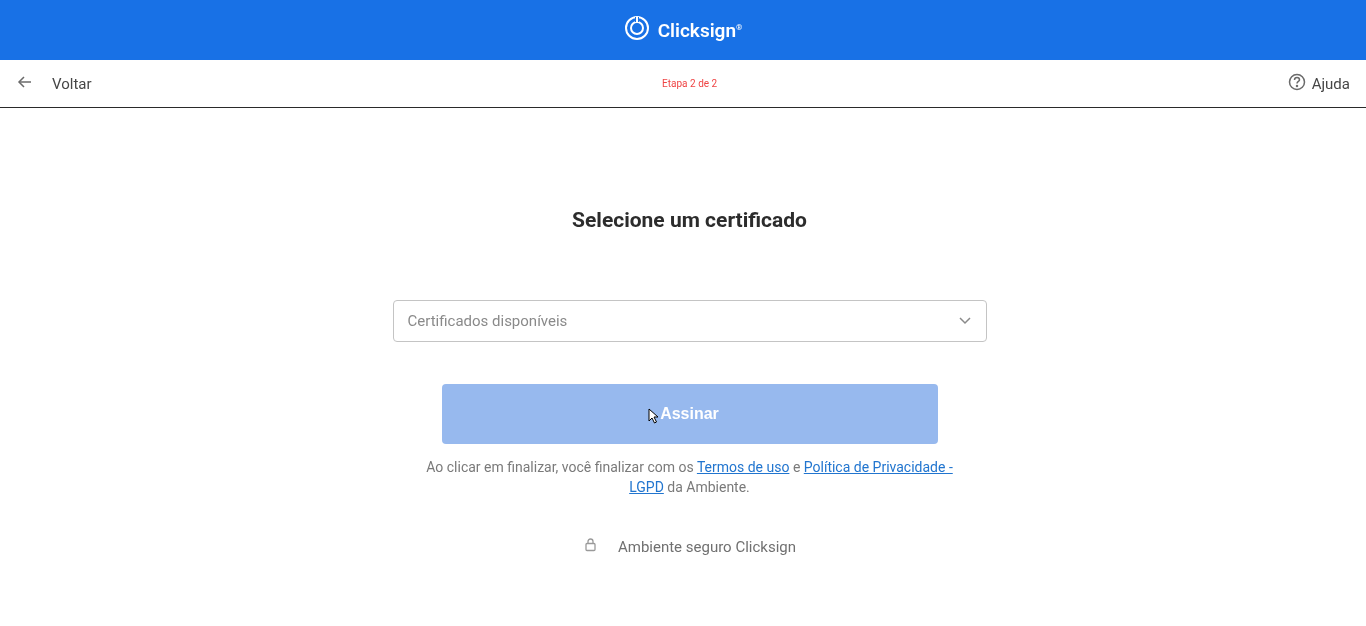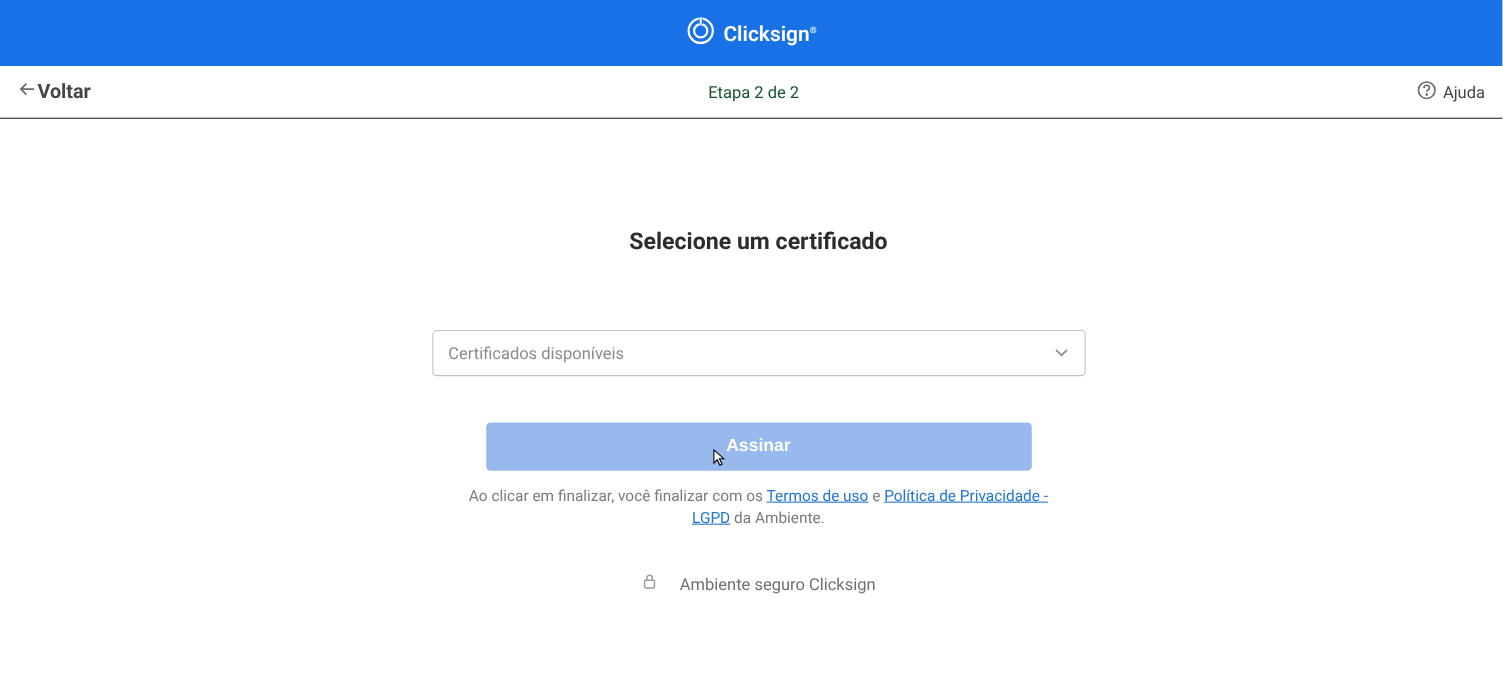--- a/index.html
+++ b/index.html
@@ -53,30 +53,29 @@
       align-items: center;
       justify-content: space-between;
       padding: 0 16px;
       border-bottom: 1px solid #2a2a2a;
       background: #ffffff;
     }
 
     .back-button {
       display: flex;
       align-items: center;
-      gap: 0;
+      gap: 18px;
       cursor: pointer;
       color: #464646;
-      font-size: 18px;
-      font-weight: bold;
+      font-size: 15px;
     }
 
     .step-indicator {
-      color: #14532d;
-      font-size: 15px;
+      color: #ef4444;
+      font-size: 10px;
     }
 
     .help-button {
       display: flex;
       align-items: center;
       gap: 6px;
       cursor: pointer;
       color: #464646;
       font-size: 15px;
     }
@@ -110,21 +109,21 @@
       margin-bottom: 42px;
     }
 
     .dropdown-placeholder {
       color: #8a8a8a;
       font-size: 15px;
     }
 
     .sign-button {
       width: 496px;
-      height: 44px;
+      height: 60px;
       background: #97b9ee;
       border: none;
       border-radius: 4px;
       color: #ffffff;
       font-size: 16px;
       font-weight: 700;
       cursor: pointer;
       margin-bottom: 14px;
     }
 

